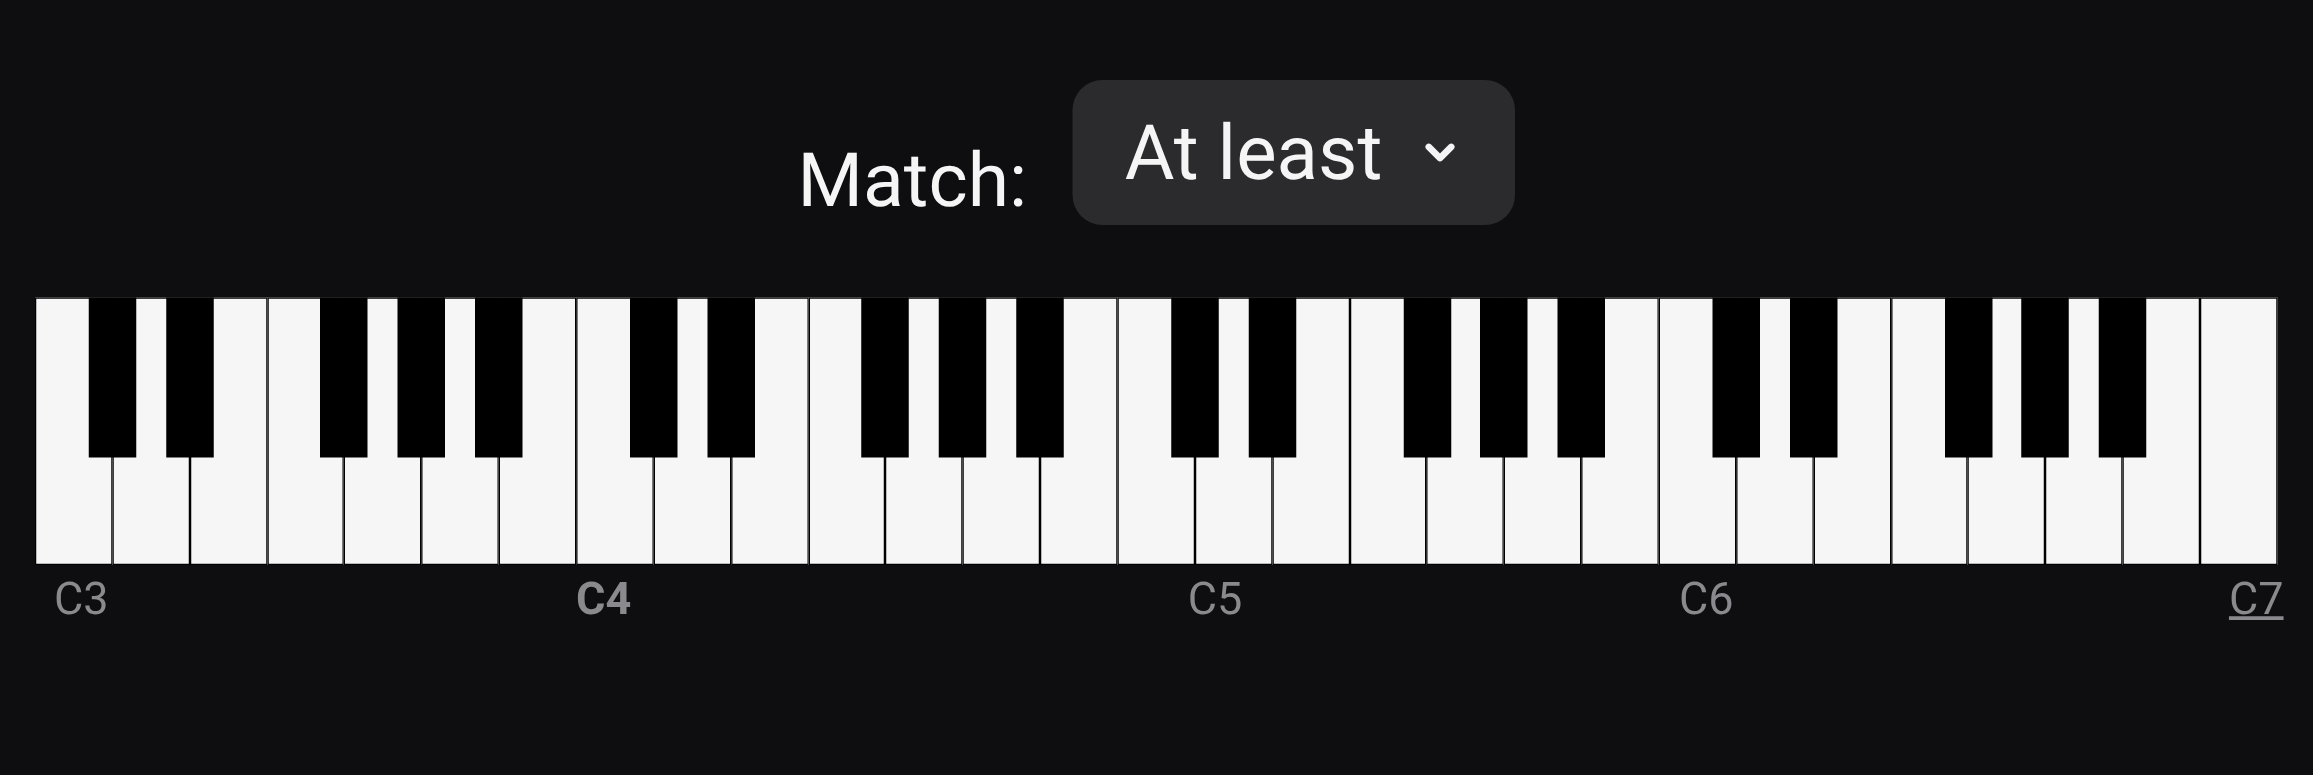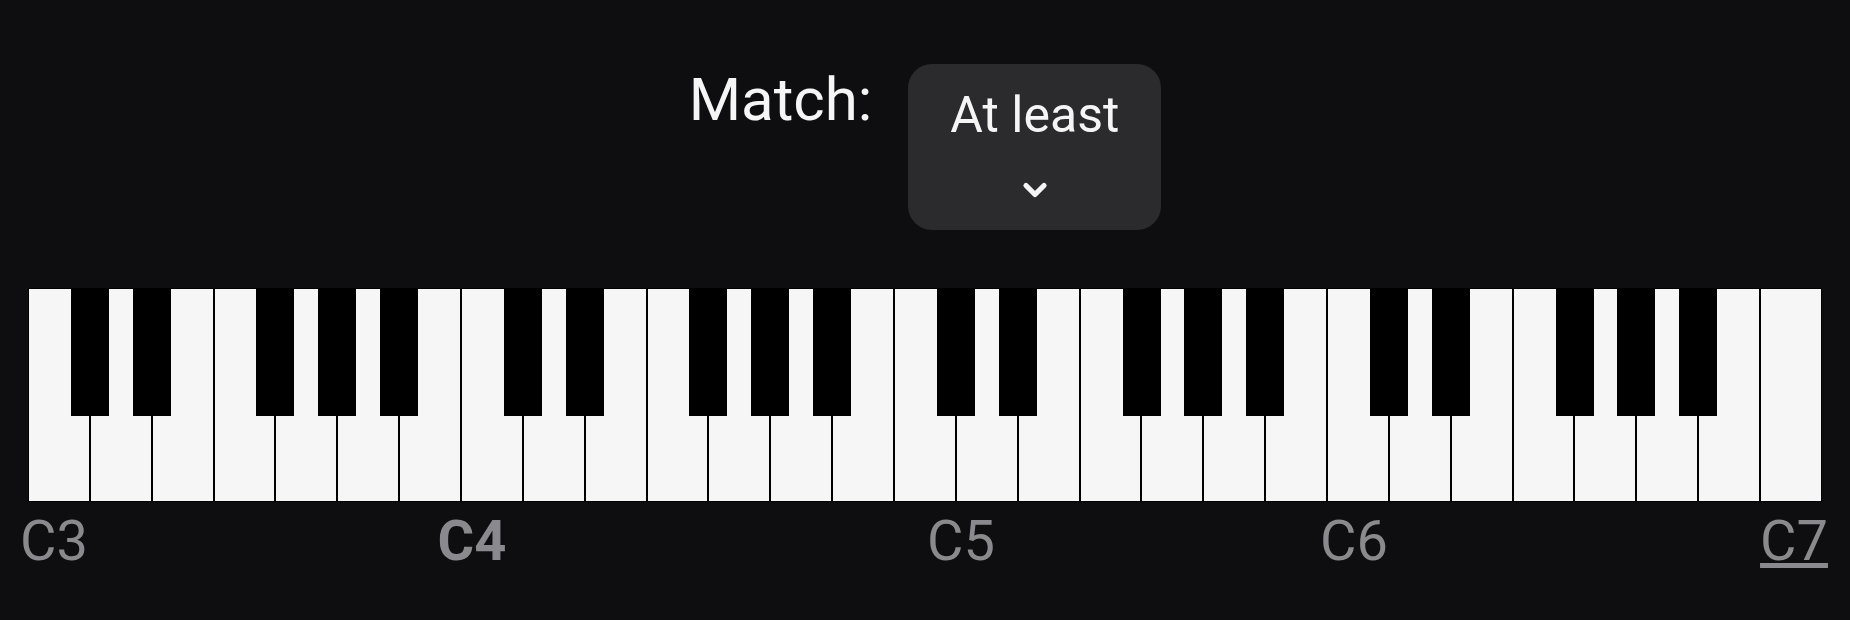--- a/index.html
+++ b/index.html
@@ -14,40 +14,39 @@
   .controls {
     display: flex;
     align-items: center;
     justify-content: center;
     gap: 48px;
     padding-top: 64px;
     padding-bottom: 58px;
   }
   .control-group {
     display: flex;
-    align-items: flex-start;
+    align-items: flex-end;
     gap: 36px;
   }
   .label {
     font-size: 60px;
     font-weight: 400;
     color: #f5f5f5;
   }
   .dropdown {
     display: flex;
     align-items: center;
     gap: 28px;
     background: #2b2b2e;
     border-radius: 24px;
     padding: 22px 42px;
-    font-size: 50px;
+    font-size: 61px;
     font-weight: 400;
     color: #f5f5f5;
     cursor: pointer;
-    flex-direction: column;
   }
   .chevron-icon {
     width: 36px;
     height: 36px;
     display: inline-flex;
     align-items: center;
     justify-content: center;
   }
   .checkbox {
     width: 64px;
@@ -101,23 +100,24 @@
     cursor: pointer;
   }
   .octave-labels {
     position: relative;
     width: 100%;
     padding: 0 28px;
     margin-top: 6px;
   }
   .octave-label {
     position: absolute;
-    font-size: 56px;
+    font-size: 36px;
     color: #8a8a8e;
     transform: translateX(-50%);
+    margin-left: 11px;
   }
 </style>
 </head>
 <body>
 
 <div class="controls">
   <div class="control-group">
     <span class="label">Match:</span>
     <div class="dropdown">
       <span>At least</span>

